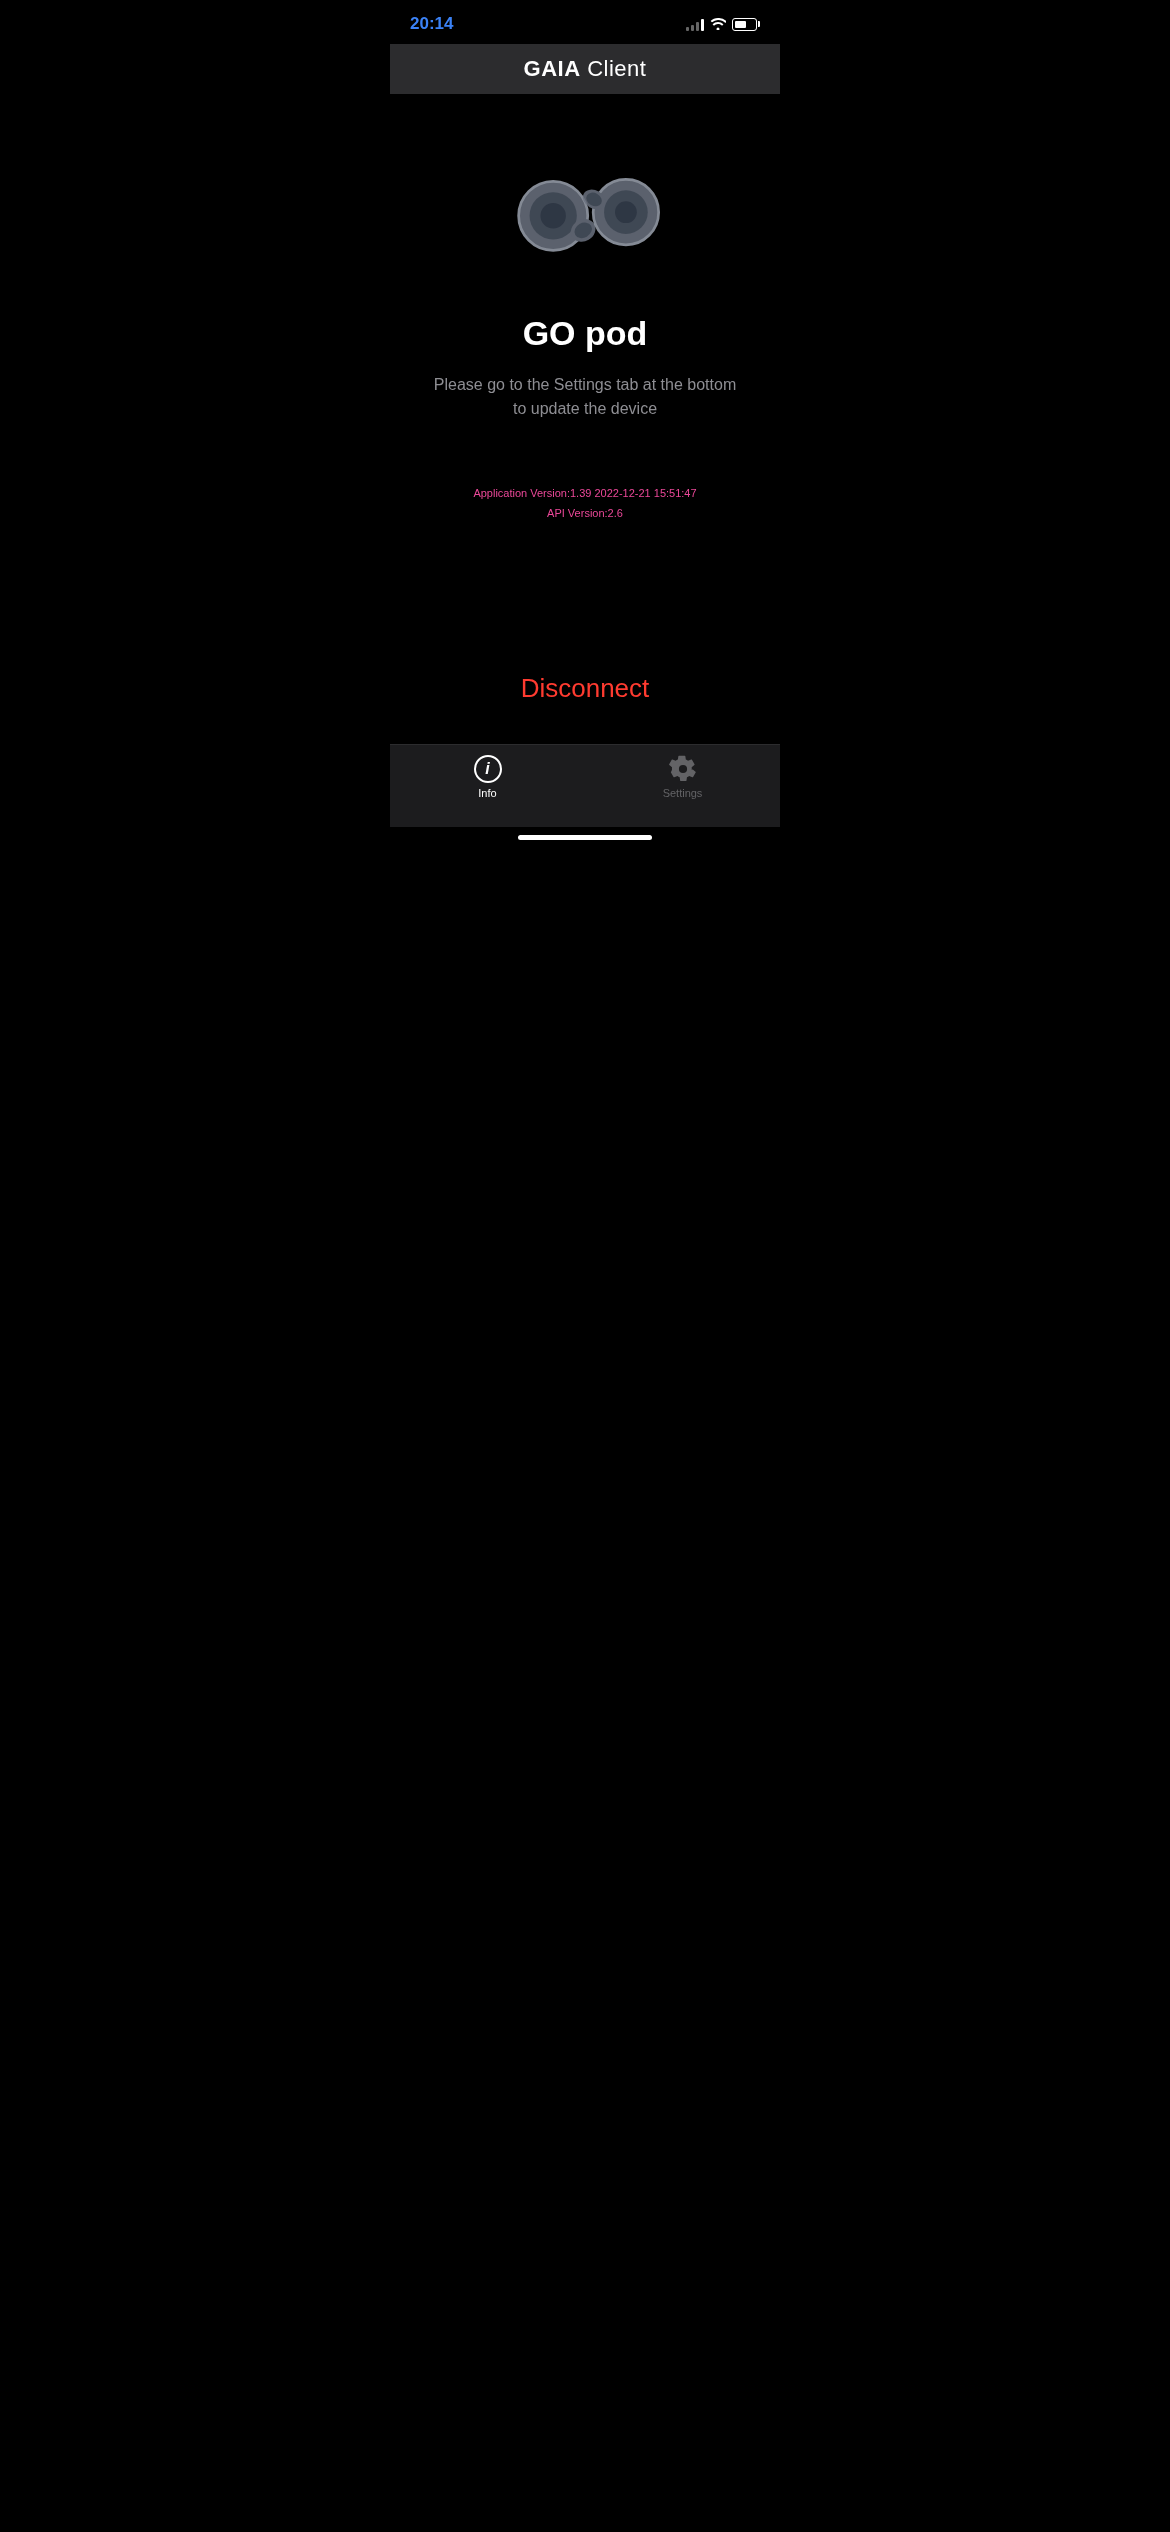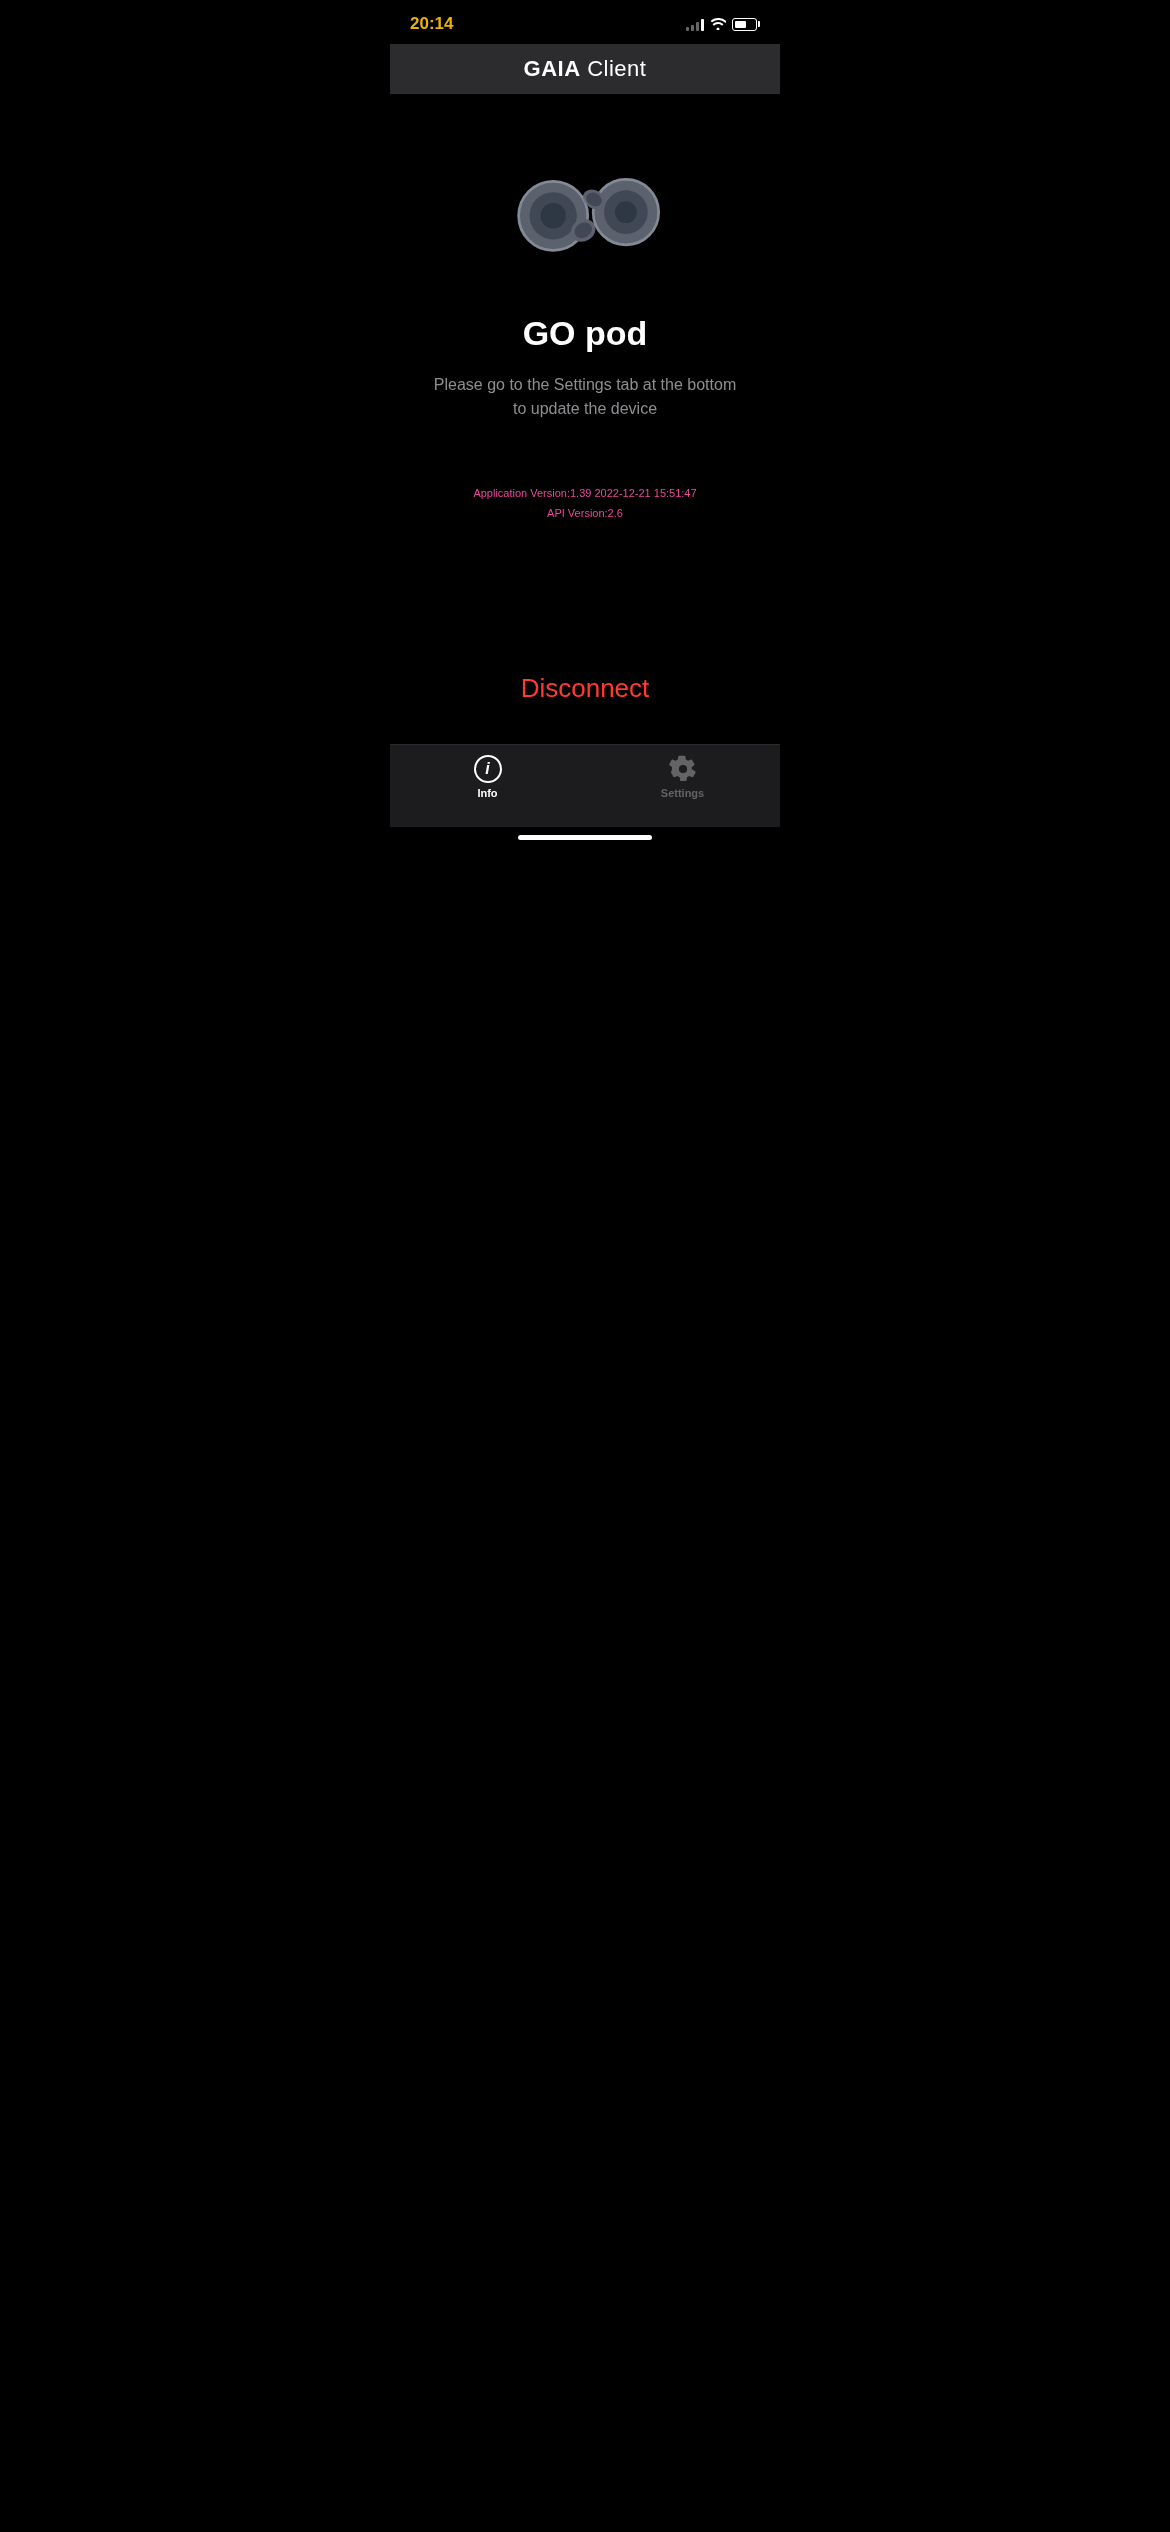--- a/index.html
+++ b/index.html
@@ -29,21 +29,21 @@
       justify-content: space-between;
       align-items: center;
       padding: 12px 20px 8px;
       height: 44px;
       flex-shrink: 0;
     }
 
     .status-time {
       font-size: 17px;
       font-weight: 600;
-      color: #eab308;
+      color: #3b82f6;
     }
 
     .status-icons {
       display: flex;
       align-items: center;
       gap: 6px;
     }
 
     .signal-bars {
       display: flex;
@@ -213,21 +213,21 @@
     .tab-icon {
       width: 28px;
       height: 28px;
       display: flex;
       align-items: center;
       justify-content: center;
     }
 
     .tab-label {
       font-size: 11px;
-      font-weight: 700;
+      font-weight: 400;
     }
 
     .tab-item-active .tab-label {
       color: #fff;
     }
 
     .tab-item-inactive .tab-label {
       color: #636366;
     }
 

